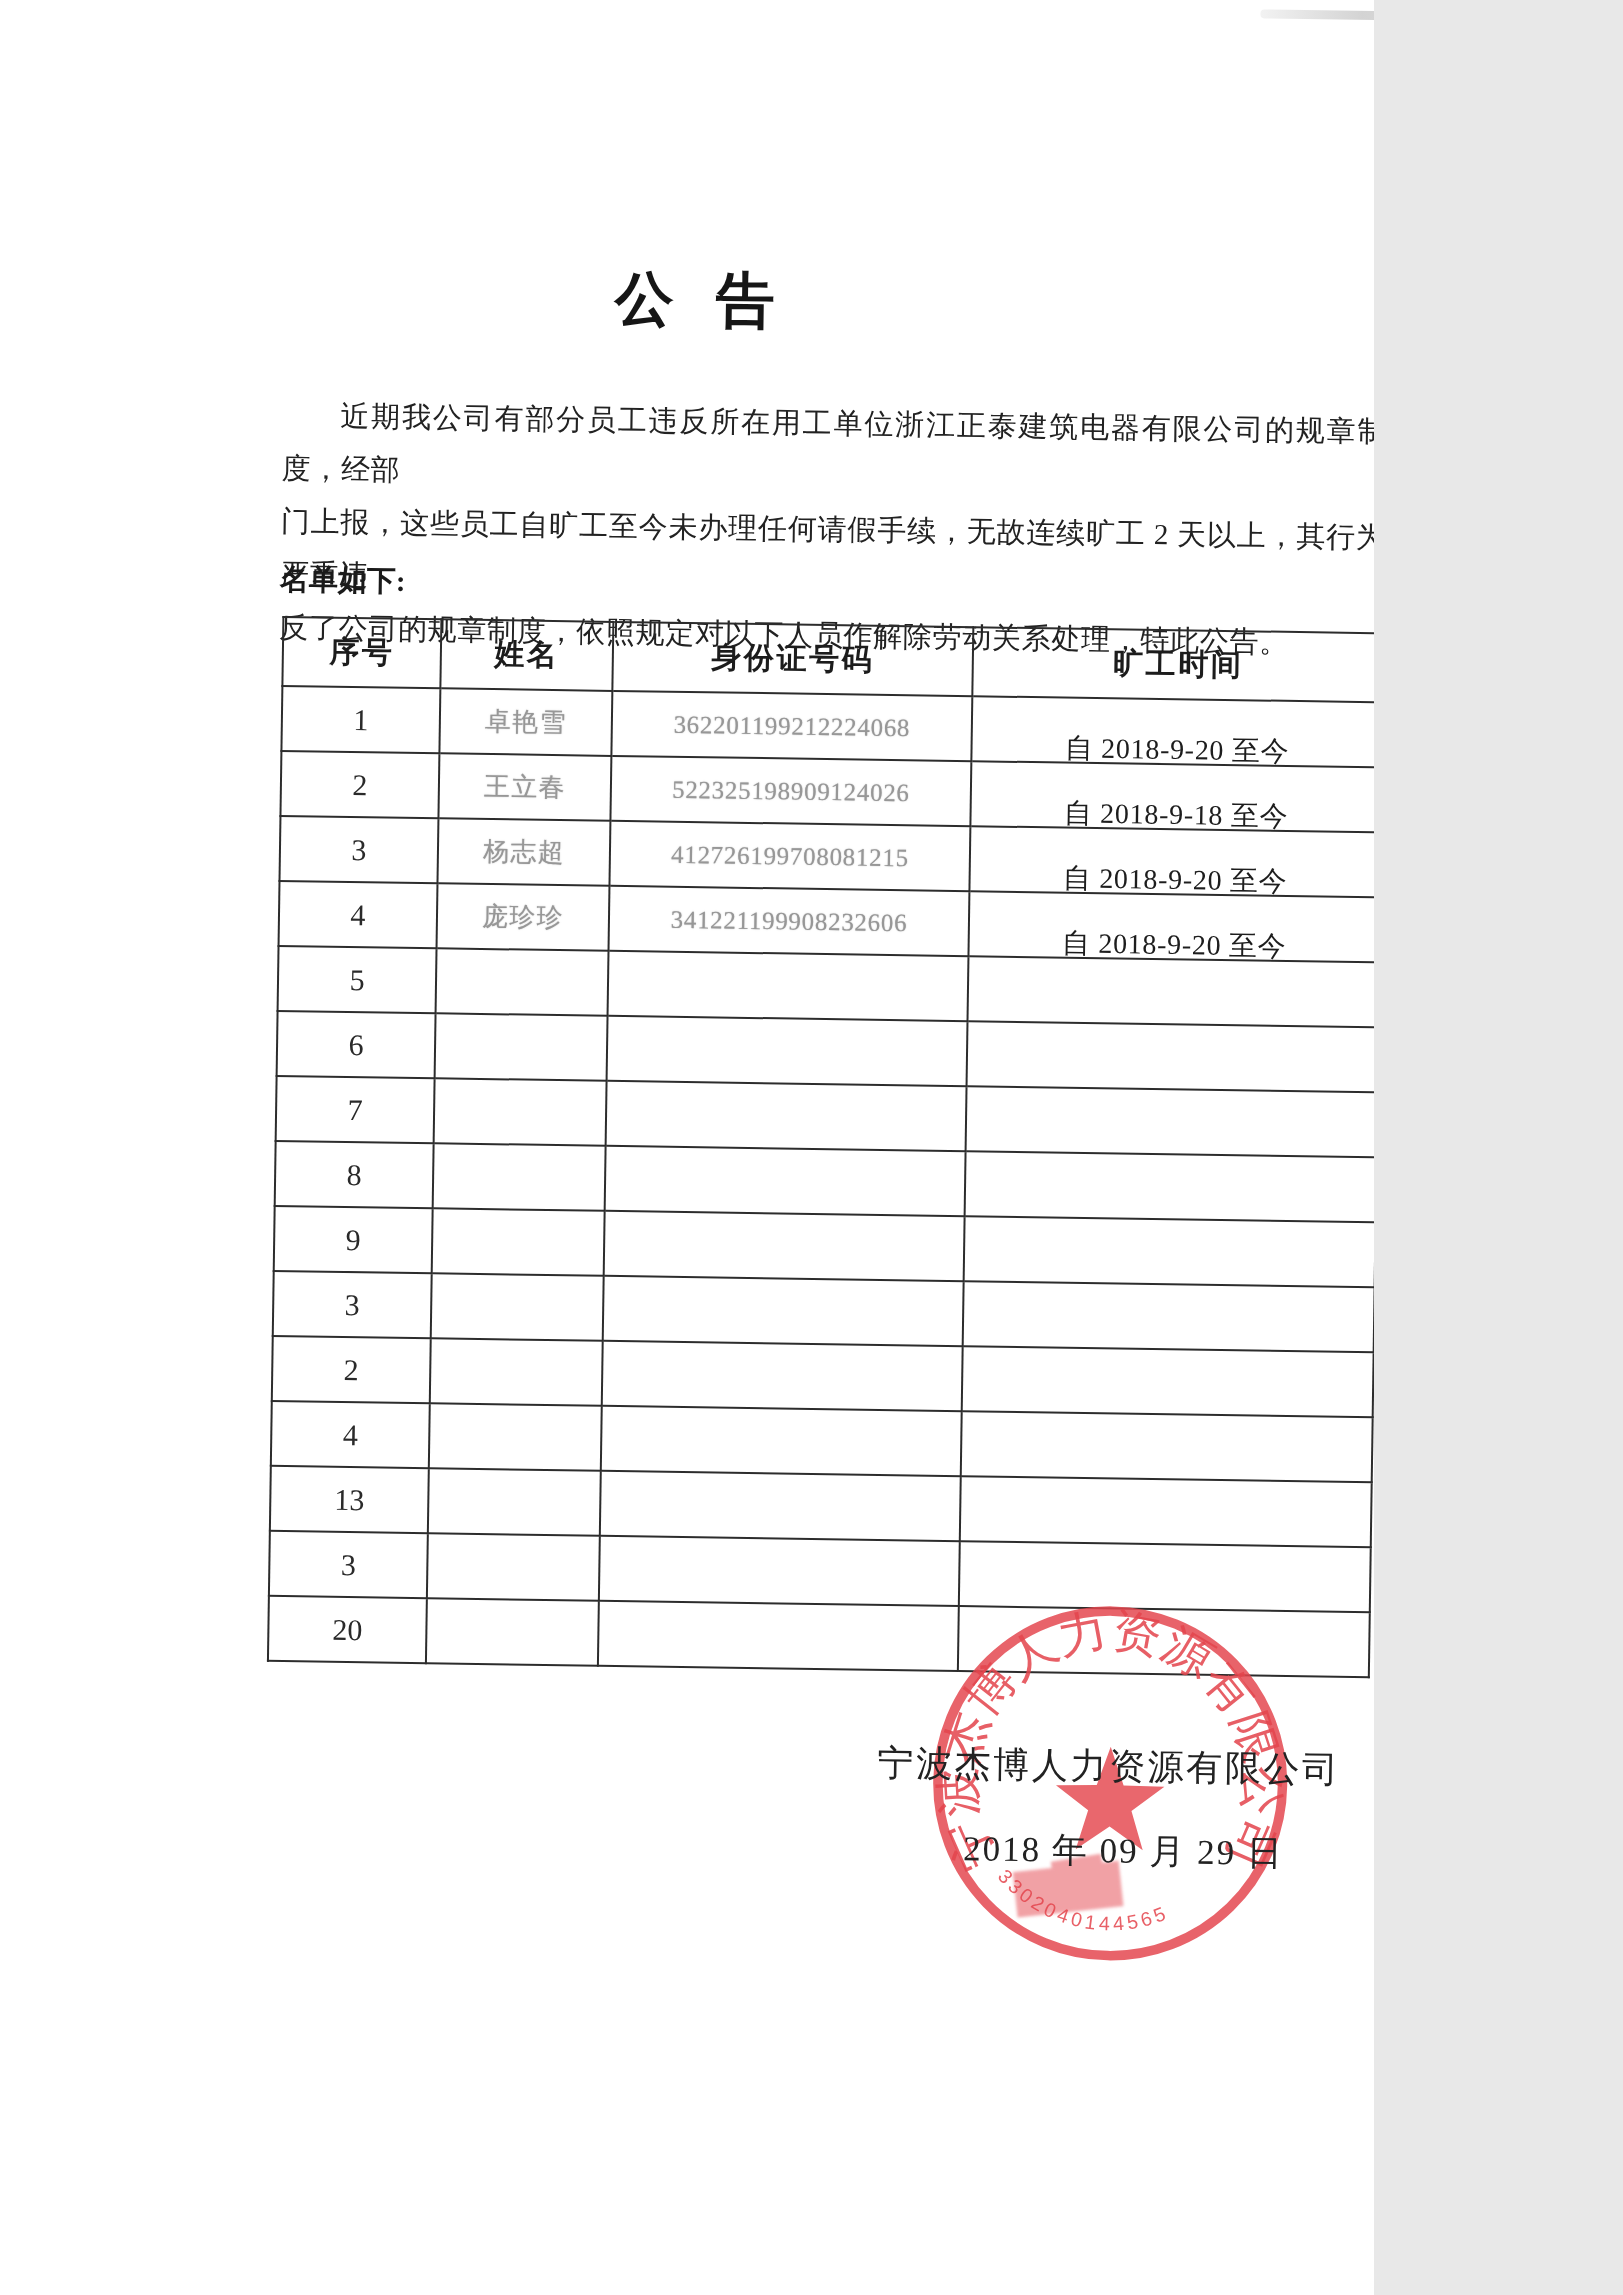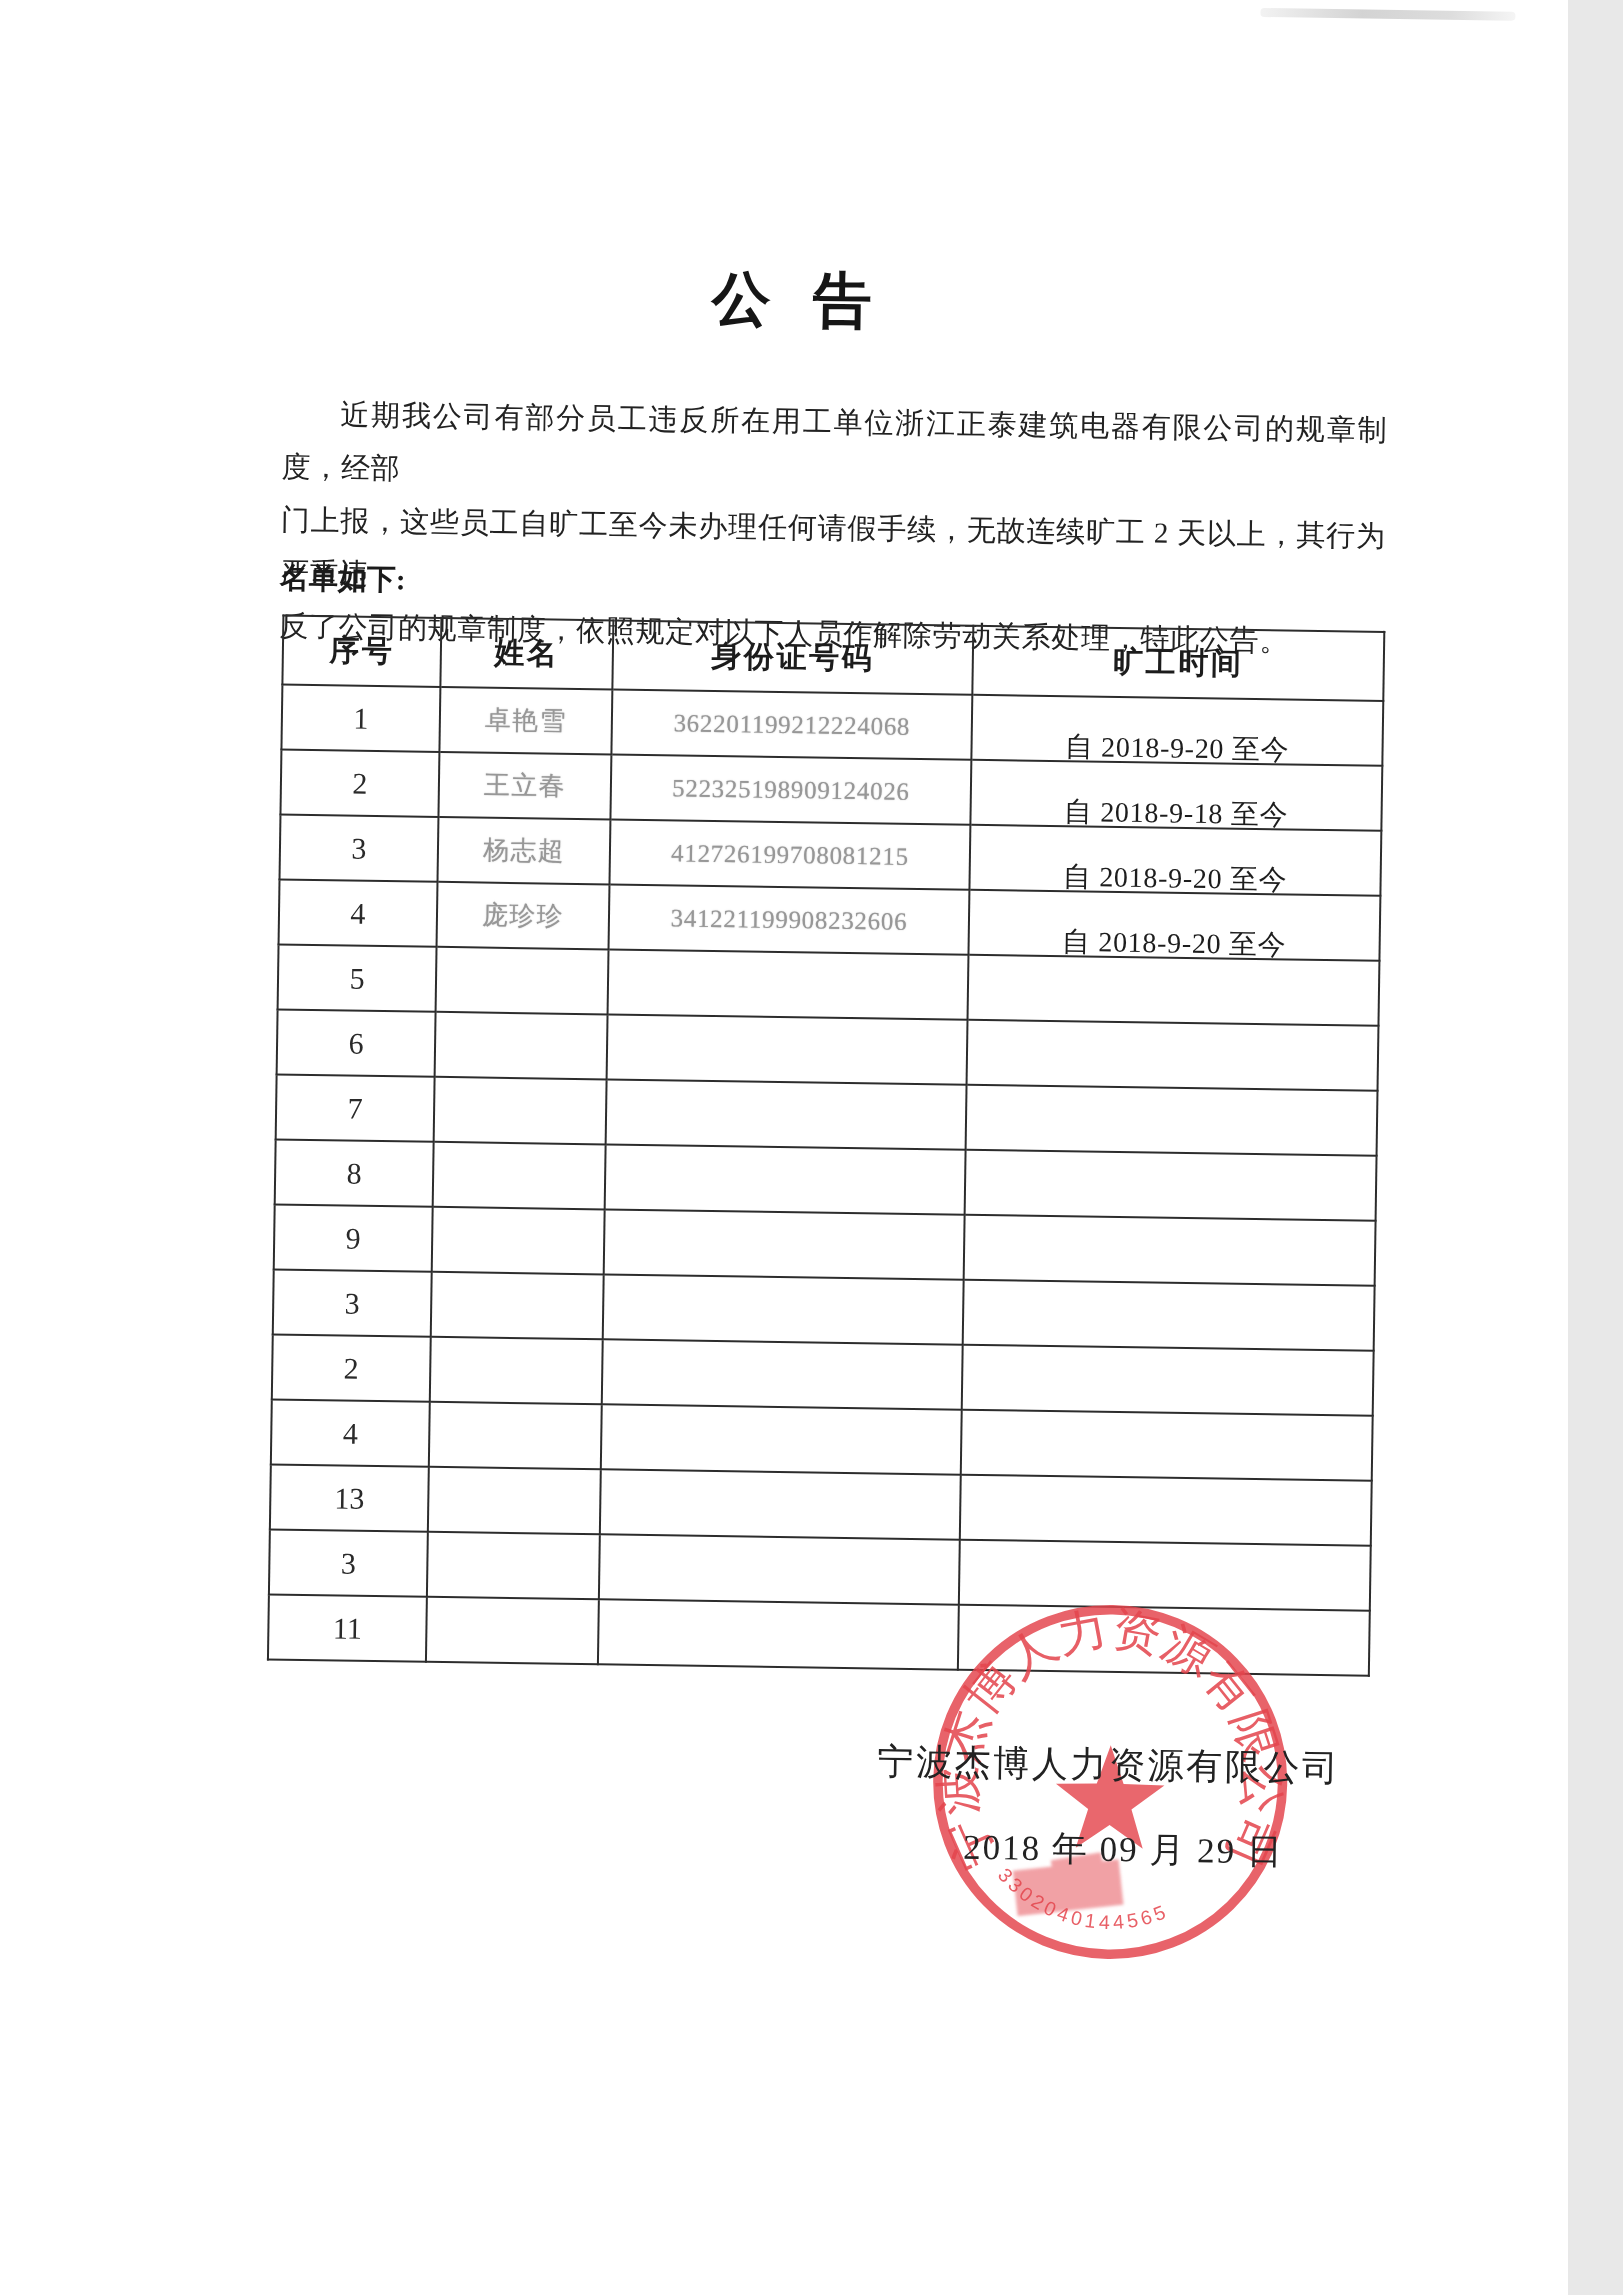--- a/index.html
+++ b/index.html
@@ -1,18 +1,18 @@
 <!DOCTYPE html>
 <html style="font-size:10.5px"><head>
 <meta charset="utf-8">
 <style>
   html,body{margin:0;padding:0;background:#e8e8e8;}
   .page{
     position:relative;
-    width:1568px;height:2295px;
+    width:1374px;height:2295px;
     background:#ffffff;
     overflow:hidden;
     font-family:"Liberation Serif","DejaVu Serif",serif;
     color:#1e1e1e;
   }
   .scan{
     position:absolute;inset:0;
     transform:rotate(0.85deg);
     transform-origin:50% 40%;
   }
@@ -195,21 +195,21 @@
             <td data-name="id-number"><span class="faded" data-name="id-number-text"></span></td>
             <td data-name="absence-period"><span class="date-text" data-name="absence-period-text"></span></td>
           </tr>
           <tr data-name="table-row">
             <td data-name="row-number"><span data-name="row-number-text">3</span></td>
             <td data-name="employee-name"><span class="faded" data-name="employee-name-text"></span></td>
             <td data-name="id-number"><span class="faded" data-name="id-number-text"></span></td>
             <td data-name="absence-period"><span class="date-text" data-name="absence-period-text"></span></td>
           </tr>
           <tr data-name="table-row">
-            <td data-name="row-number"><span data-name="row-number-text">11</span></td>
+            <td data-name="row-number"><span data-name="row-number-text">20</span></td>
             <td data-name="employee-name"><span class="faded" data-name="employee-name-text"></span></td>
             <td data-name="id-number"><span class="faded" data-name="id-number-text"></span></td>
             <td data-name="absence-period"><span class="date-text" data-name="absence-period-text"></span></td>
           </tr>
         </tbody>
     </table>
 
     <div class="seal" data-name="company-seal-stamp">
       <svg viewBox="0 0 600 600" width="380" height="380" data-name="seal-graphic">
         <defs>

